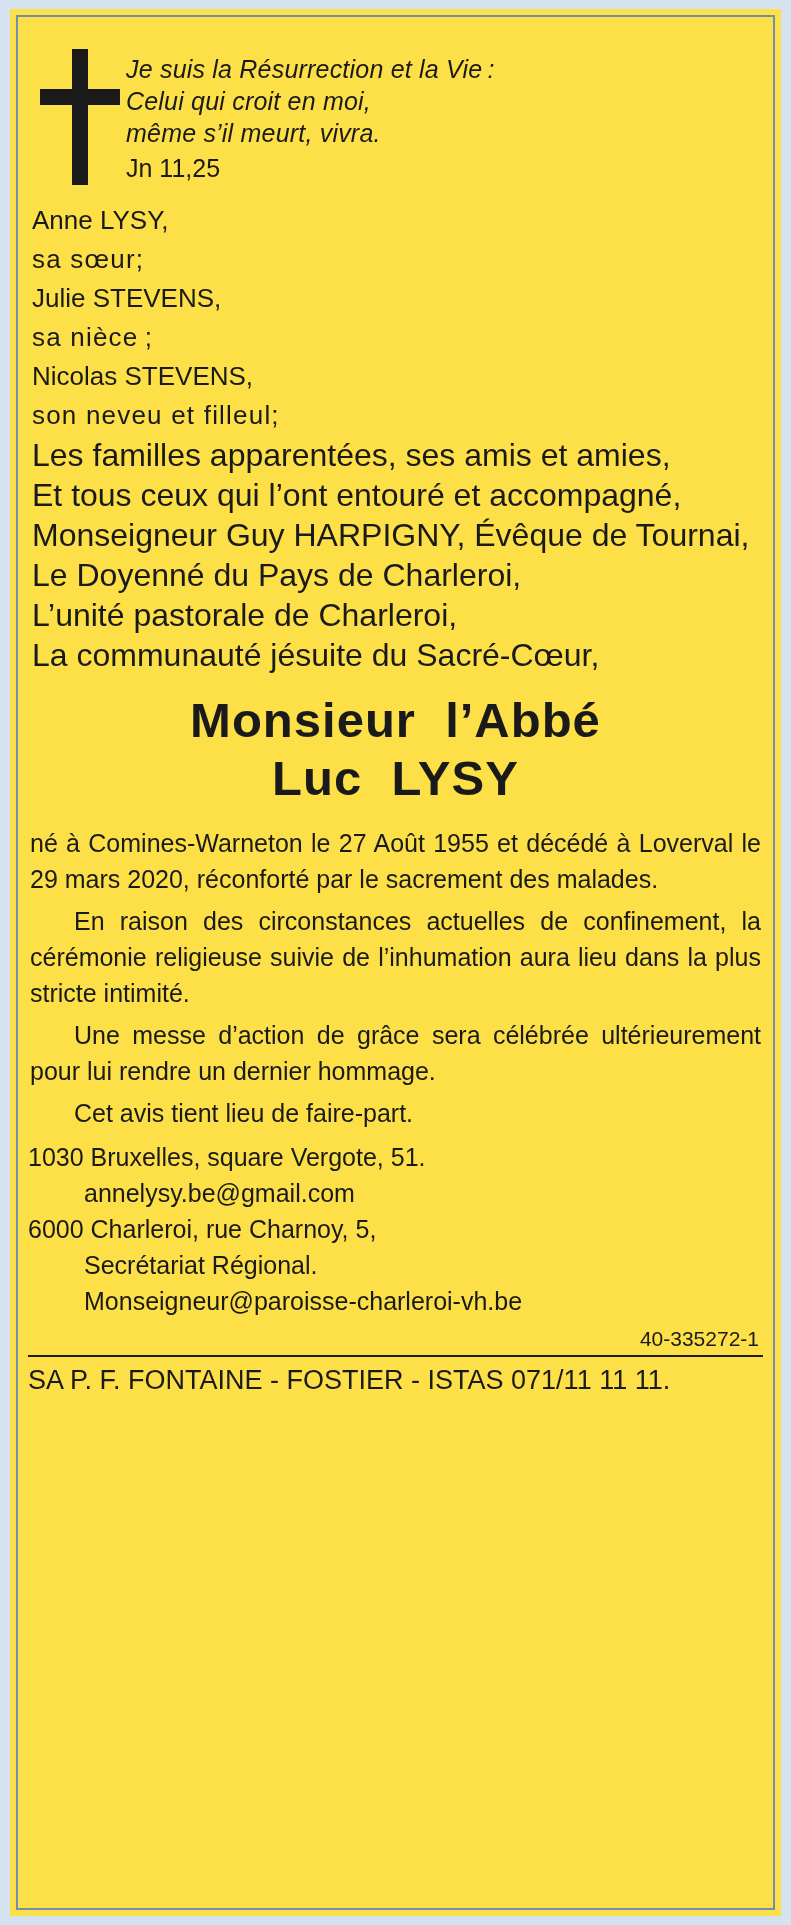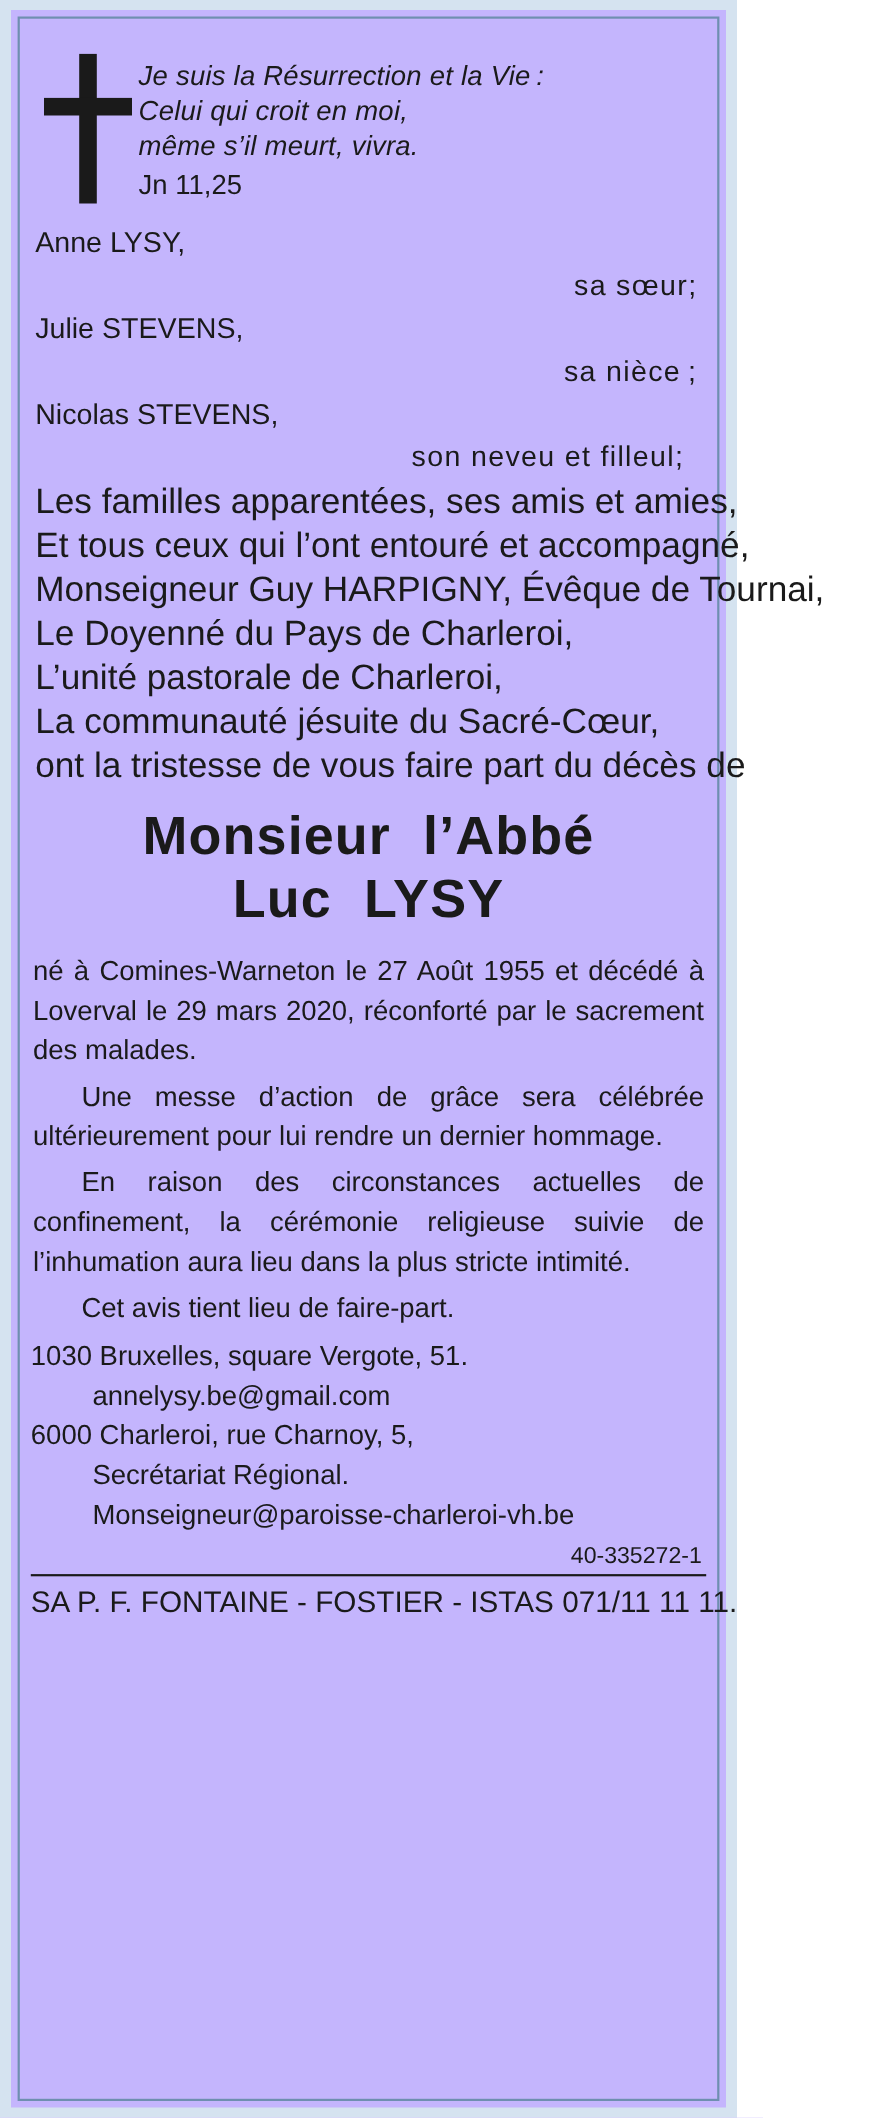--- a/index.html
+++ b/index.html
@@ -12,24 +12,24 @@
     height: 1925px;
     font-family: "Liberation Sans", sans-serif;
     color: #1a1a1a;
     position: relative;
     overflow: hidden;
   }
   .notice {
     position: absolute;
     left: 0;
     top: 0;
-    width: 670px;
+    width: 791px;
     height: 1925px;
     box-sizing: border-box;
-    background: #c4b5fd;
+    background: #fde047;
     border: 10px solid #d5e3f0;
     border-top-width: 9px;
     border-bottom-width: 9px;
   }
   .inner-frame {
     position: absolute;
     left: 6px;
     top: 6px;
     right: 6px;
     bottom: 6px;
@@ -100,21 +100,20 @@
   }
   .family-row {
     font-size: 26px;
     line-height: 38px;
     white-space: nowrap;
   }
   .relation {
     display: block;
     font-size: 26px;
     line-height: 40px;
-    text-align: right;
     padding-right: 4px;
     letter-spacing: 1.2px;
   }
   .relation.indent-neveu {
     padding-right: 16px;
   }
   .family-line {
     font-size: 32px;
     line-height: 40px;
     white-space: nowrap;
@@ -217,32 +216,31 @@
 
       <div class="family-row">Nicolas STEVENS,</div>
       <div class="relation indent-neveu">son neveu et filleul;</div>
 
       <div class="family-line">Les familles apparentées, ses amis et amies,</div>
       <div class="family-line">Et tous ceux qui l’ont entouré et accompagné,</div>
       <div class="family-line">Monseigneur Guy HARPIGNY, Évêque de Tournai,</div>
       <div class="family-line">Le Doyenné du Pays de Charleroi,</div>
       <div class="family-line">L’unité pastorale de Charleroi,</div>
       <div class="family-line">La communauté jésuite du Sacré-Cœur,</div>
-      <div class="family-line">ont la tristesse de vous faire part du décès de</div>
     </div>
 
     <div class="name-block">
       <div class="deceased-name">Monsieur  l’Abbé</div>
       <div class="deceased-name">Luc  LYSY</div>
     </div>
 
     <div class="body-block">
       <p class="para">né à Comines-Warneton le 27 Août 1955 et décédé à Loverval le 29 mars 2020, réconforté par le sacrement des malades.</p>
+      <p class="para indent">En raison des circonstances actuelles de confinement, la cérémonie religieuse suivie de l’inhumation aura lieu dans la plus stricte intimité.</p>
       <p class="para indent">Une messe d’action de grâce  sera  célébrée ultérieurement pour lui rendre un dernier   hommage.</p>
-      <p class="para indent">En raison des circonstances actuelles de confinement, la cérémonie religieuse suivie de l’inhumation aura lieu dans la plus stricte intimité.</p>
       <p class="para indent">Cet avis tient lieu de faire-part.</p>
     </div>
 
     <div class="address-block">
       <div class="addr-line">1030 Bruxelles, square Vergote, 51.</div>
       <div class="addr-line sub">annelysy.be@gmail.com</div>
       <div class="addr-line">6000 Charleroi, rue Charnoy, 5,</div>
       <div class="addr-line sub">Secrétariat Régional.</div>
       <div class="addr-line sub">Monseigneur@paroisse-charleroi-vh.be</div>
     </div>

